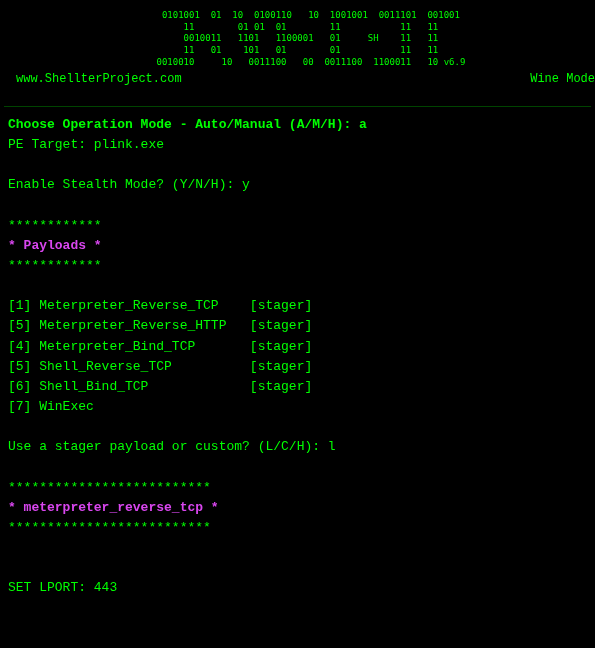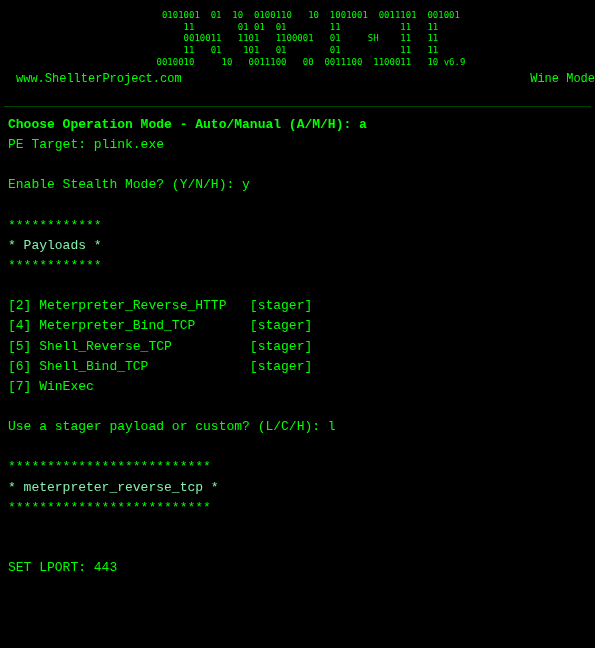--- a/index.html
+++ b/index.html
@@ -27,22 +27,22 @@
       border-top: 1px solid #004400;
       margin: 6px 0;
     }
     .line {
       white-space: pre;
       line-height: 1.55;
       font-size: 13px;
       color: #00ff00;
     }
     .line-bright {
-      color: #86efac;
-      font-weight: normal;
+      color: #d946ef;
+      font-weight: bold;
     }
   </style>
 </head>
 <body>
 
 <div class="terminal">
 
   <hr class="divider">
 
   <div style="padding: 0 4px;">
@@ -57,21 +57,22 @@
 
     <div class="line">&nbsp;</div>
 
     <div class="line">************</div>
     <div class="line line-bright">* Payloads *</div>
     <div class="line">************</div>
 
     <div class="line">&nbsp;</div>
 
     <div>
-      <div class="line">[2] Meterpreter_Reverse_HTTP   [stager]</div>
+      <div class="line">[1] Meterpreter_Reverse_TCP    [stager]</div>
+      <div class="line">[5] Meterpreter_Reverse_HTTP   [stager]</div>
       <div class="line">[4] Meterpreter_Bind_TCP       [stager]</div>
       <div class="line">[5] Shell_Reverse_TCP          [stager]</div>
       <div class="line">[6] Shell_Bind_TCP             [stager]</div>
       <div class="line">[7] WinExec</div>
     </div>
 
     <div class="line">&nbsp;</div>
 
     <div class="line">Use a stager payload or custom? (L/C/H): l</div>
 

